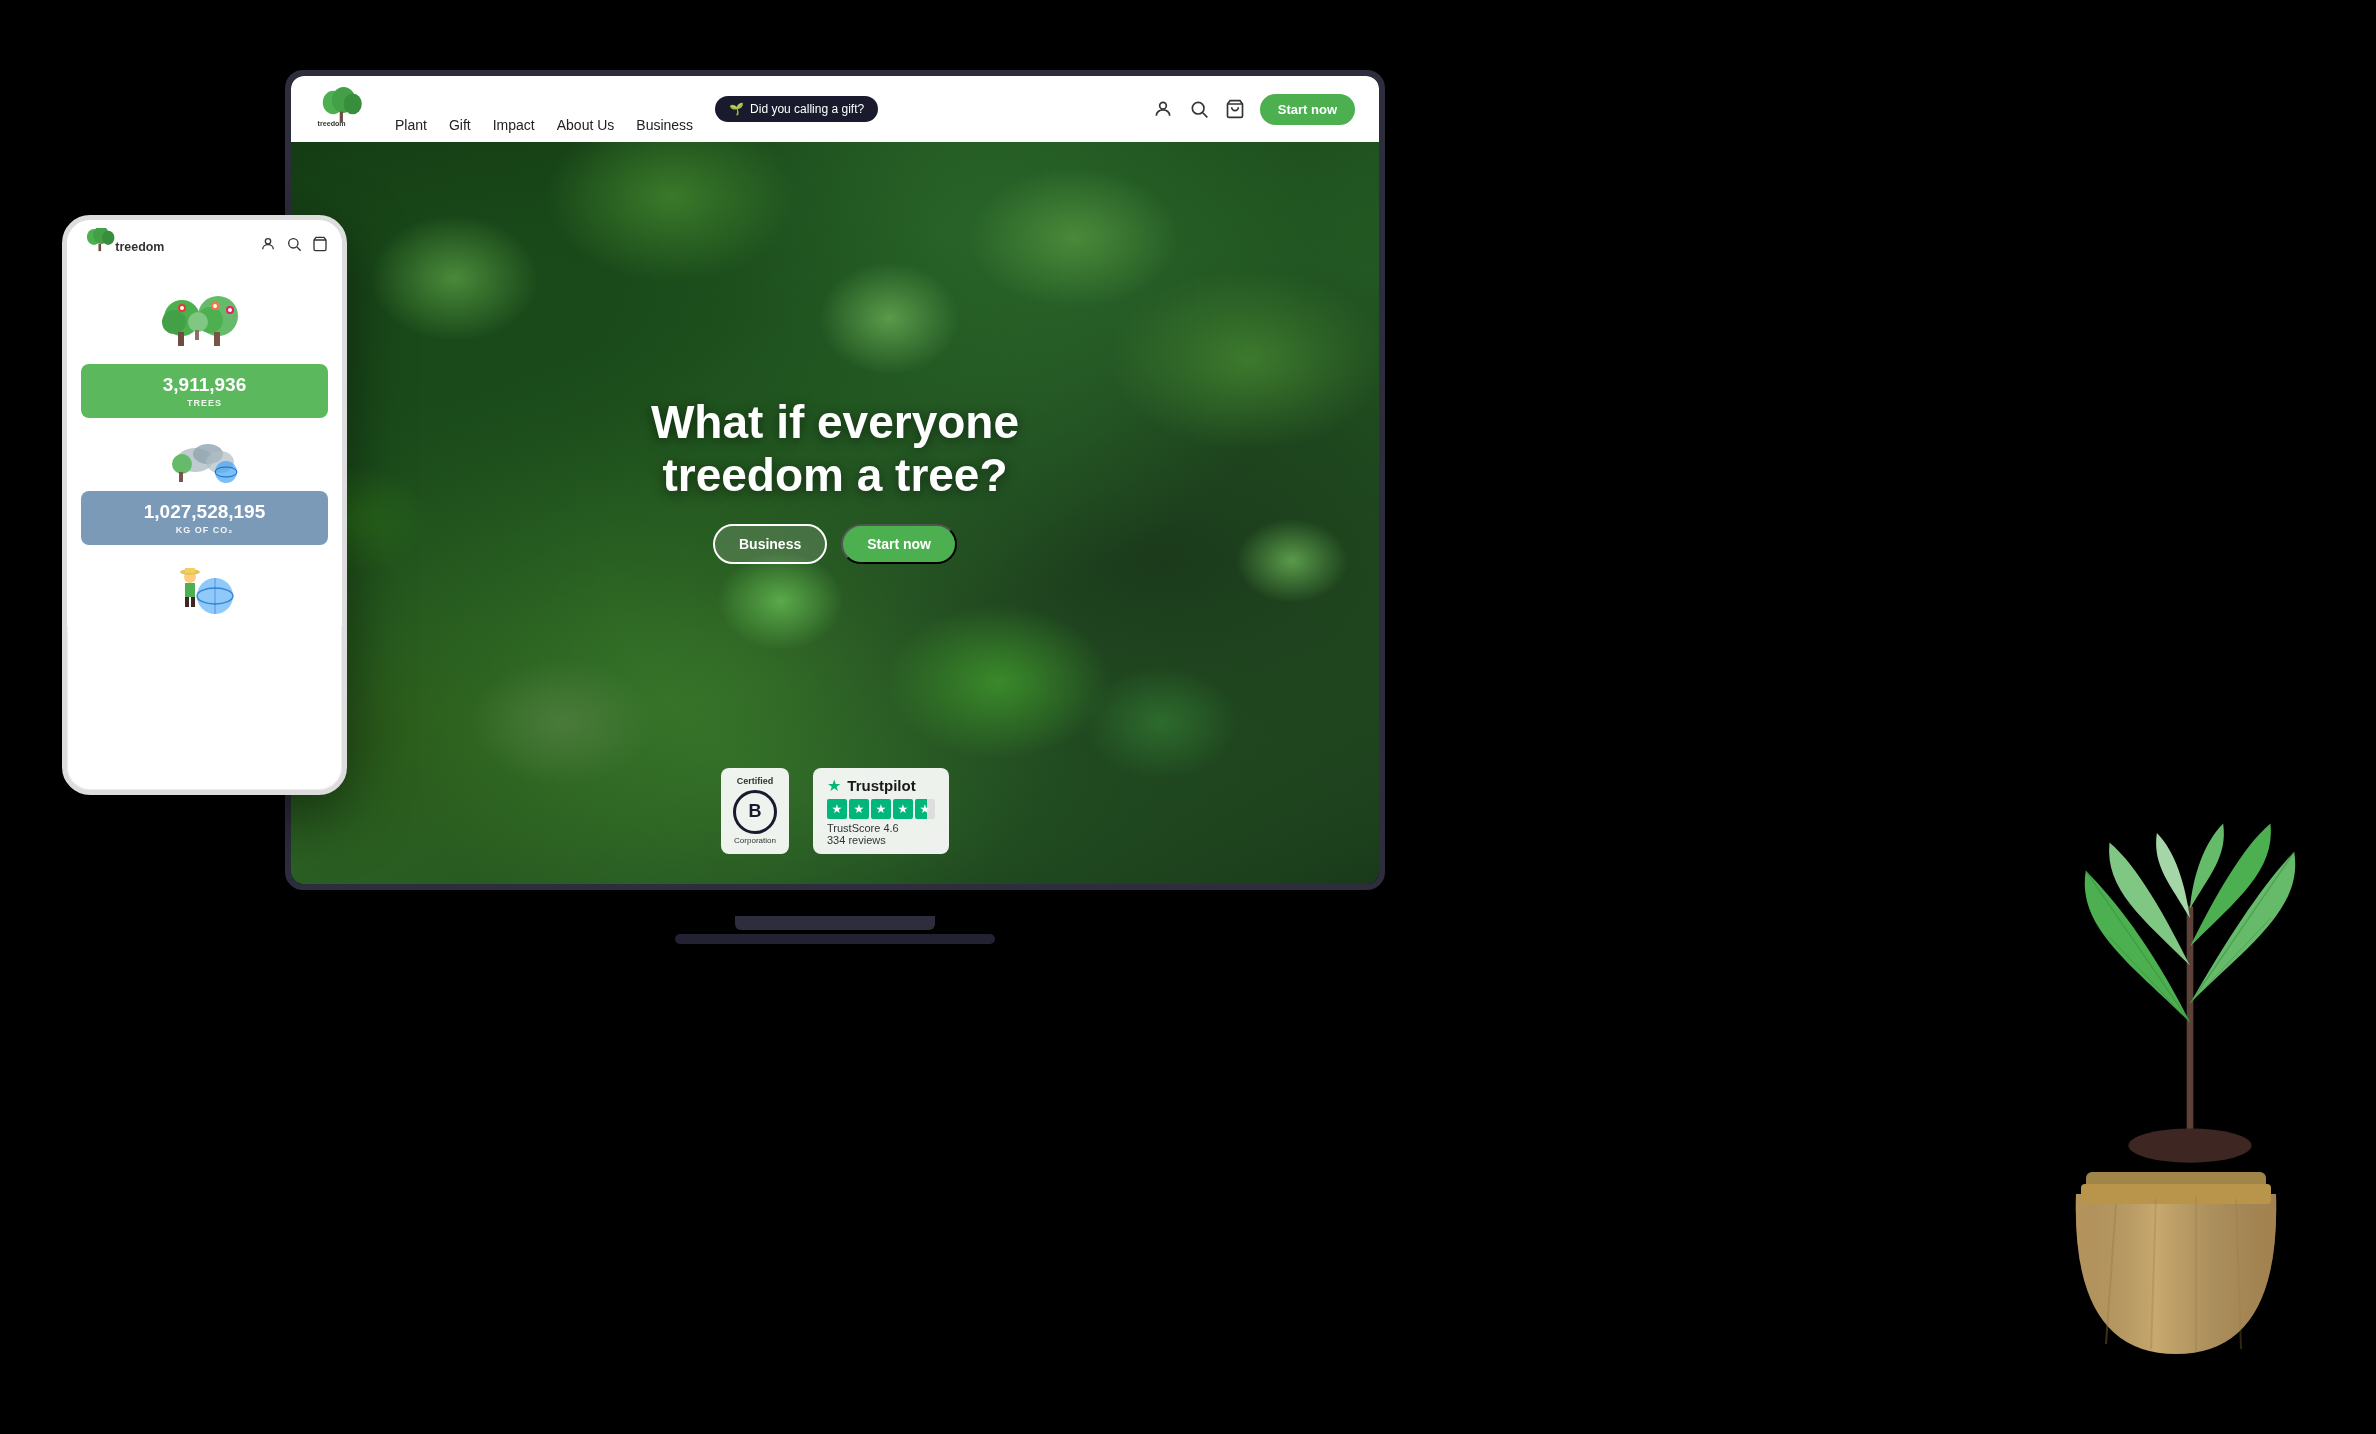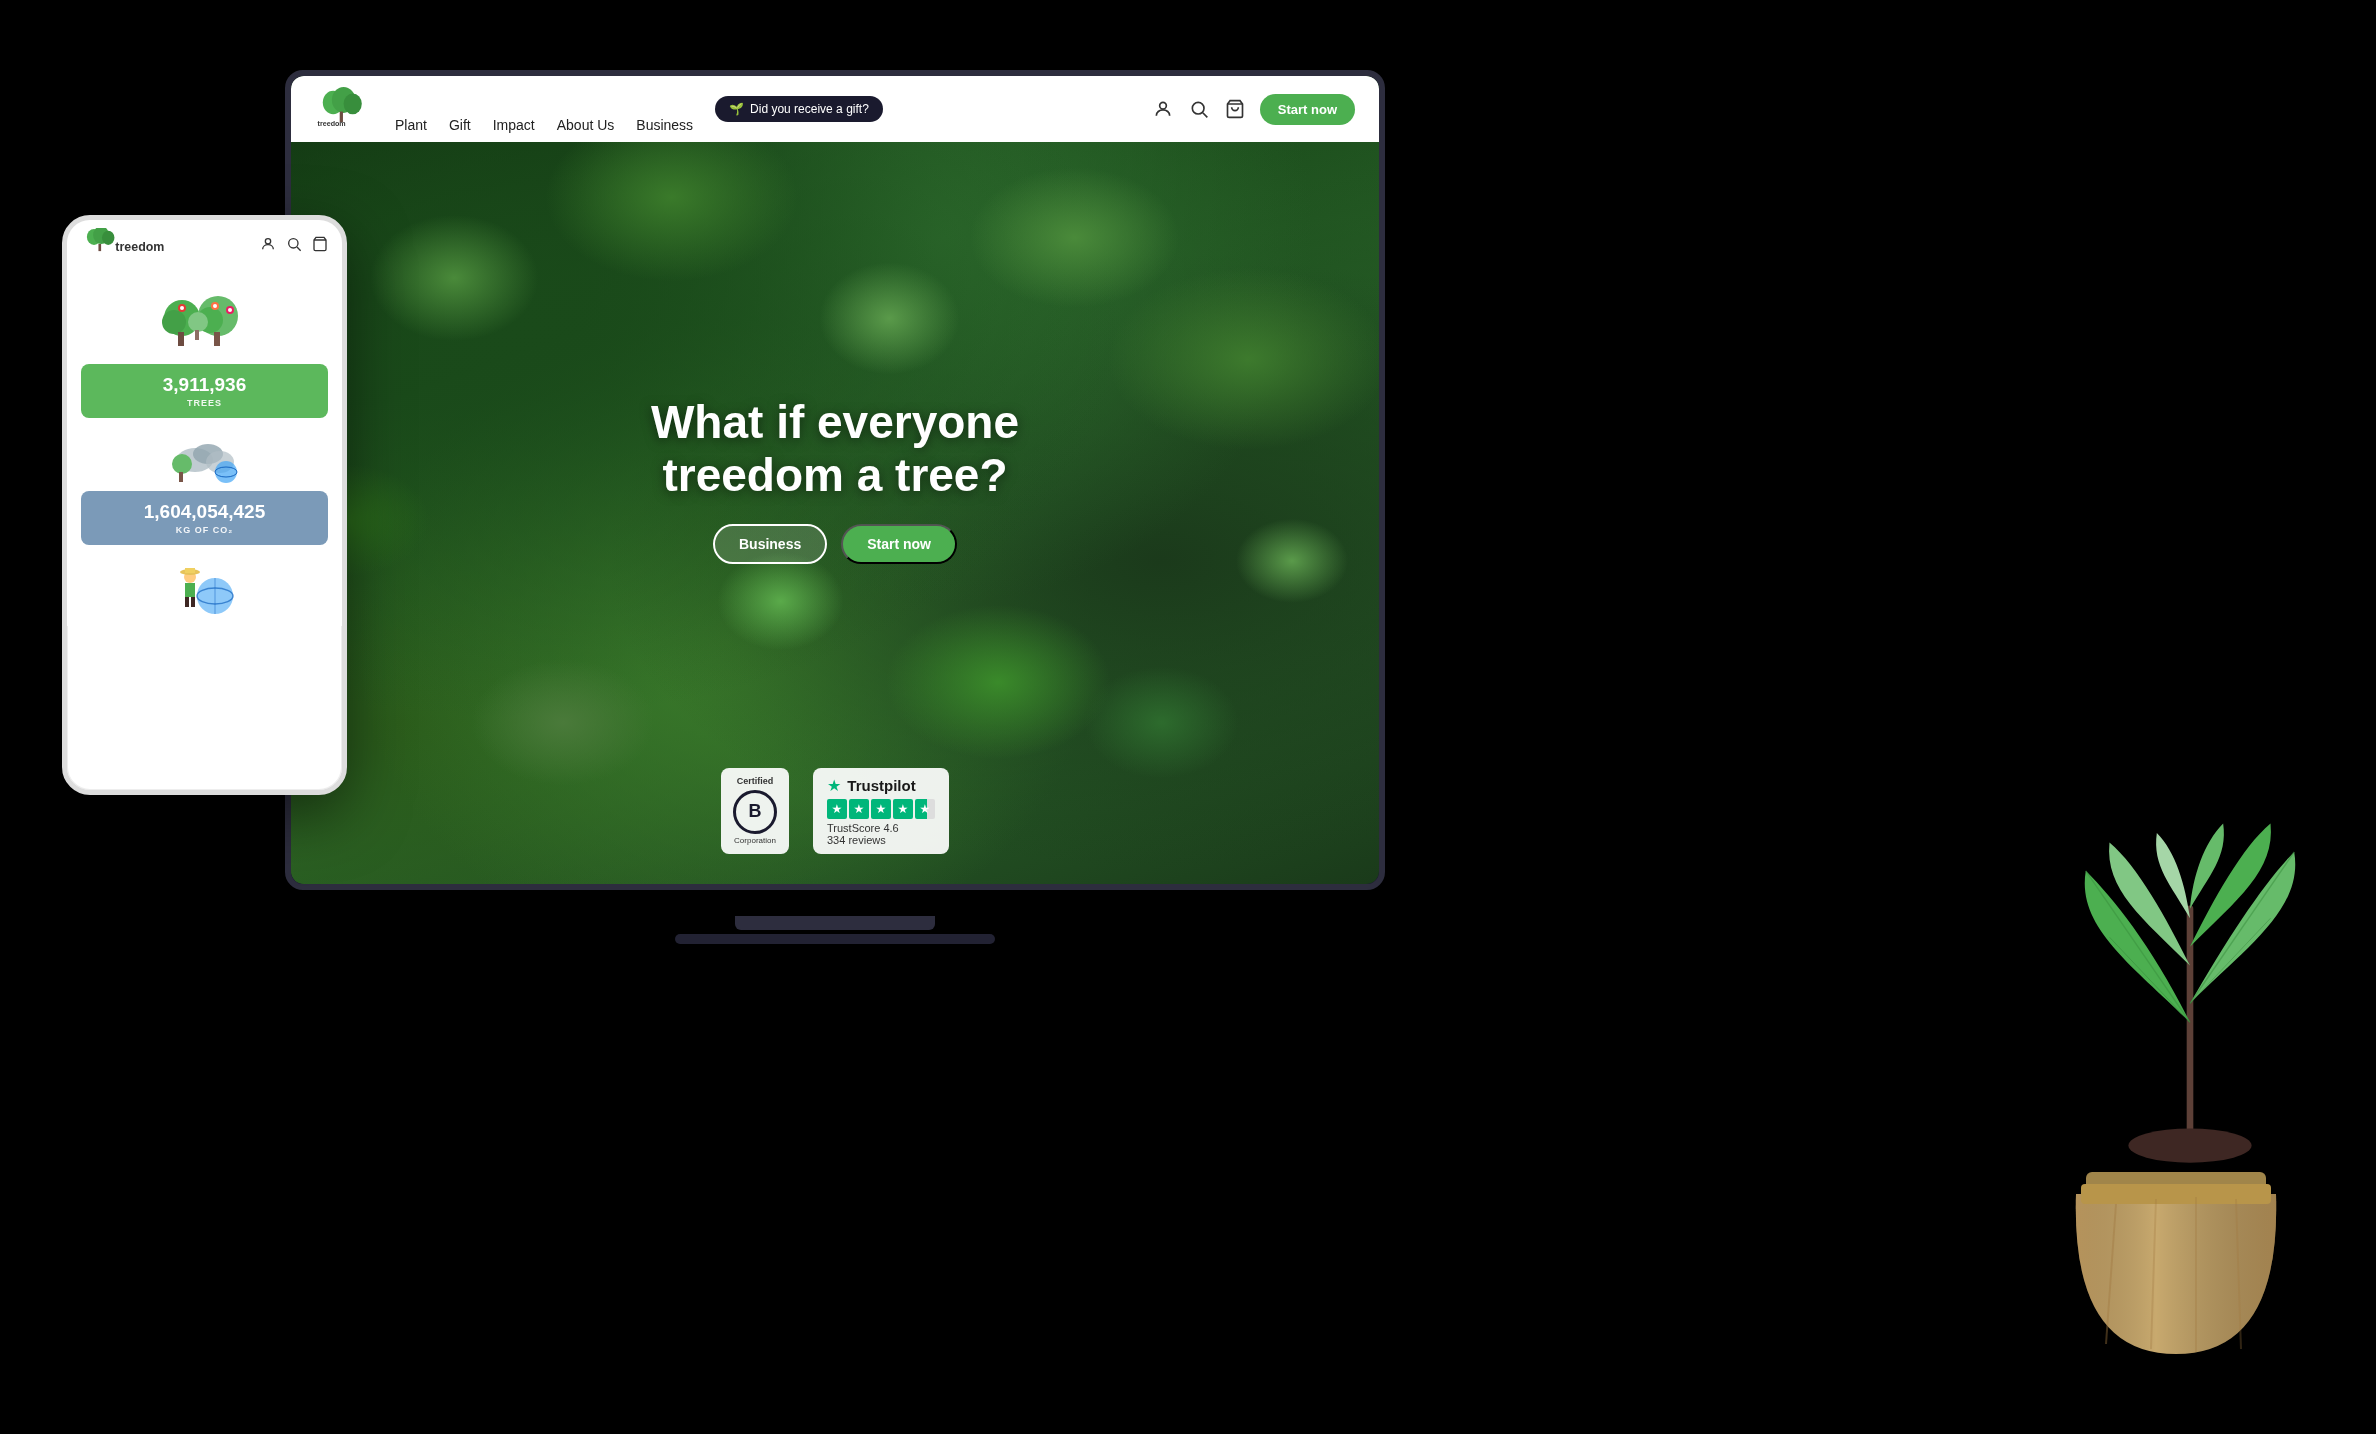--- a/index.html
+++ b/index.html
@@ -486,21 +486,21 @@
 
           <div class="nav-links">
             <span class="nav-link">Plant</span>
             <span class="nav-link">Gift</span>
             <span class="nav-link">Impact</span>
             <span class="nav-link">About Us</span>
             <span class="nav-link">Business</span>
 
             <div class="nav-gift-btn">
               <span>🌱</span>
-              <span>Did you receive a gift?</span>
+              <span>Did you calling a gift?</span>
             </div>
           </div>
 
           <div class="nav-right">
             <div class="nav-icon">
               <svg width="20" height="20" viewBox="0 0 24 24" fill="none" stroke="#333" stroke-width="2">
                 <circle cx="12" cy="8" r="4"></circle>
                   <path d="M4 20c0-4 3.6-7 8-7s8 3 8 7"></path>
               </svg>
             </div>
@@ -637,21 +637,21 @@
 
               <circle cx="12" cy="32" r="10" fill="#66bb6a"></circle>
               <rect x="9" y="40" width="4" height="10" fill="#795548"></rect>
 
               <circle cx="56" cy="40" r="11" fill="#42a5f5" opacity="0.7"></circle>
               <ellipse cx="56" cy="40" rx="11" ry="5" fill="none" stroke="#1565c0" stroke-width="1"></ellipse>
             </svg>
           </div>
 
           <div class="stat-block co2">
-            <span class="stat-number">1,604,054,425</span>
+            <span class="stat-number">1,027,528,195</span>
             <span class="stat-label">KG OF CO₂</span>
           </div>
 
           <div style="display:flex;justify-content:center;padding:10px 0 0;">
             <svg width="70" height="55" viewBox="0 0 70 55">
 
               <circle cx="45" cy="35" r="18" fill="#42a5f5" opacity="0.6"></circle>
               <ellipse cx="45" cy="35" rx="18" ry="8" fill="none" stroke="#1565c0" stroke-width="1.5" opacity="0.7"></ellipse>
               <line x1="45" y1="17" x2="45" y2="53" stroke="#1565c0" stroke-width="1" opacity="0.5"></line>
 

